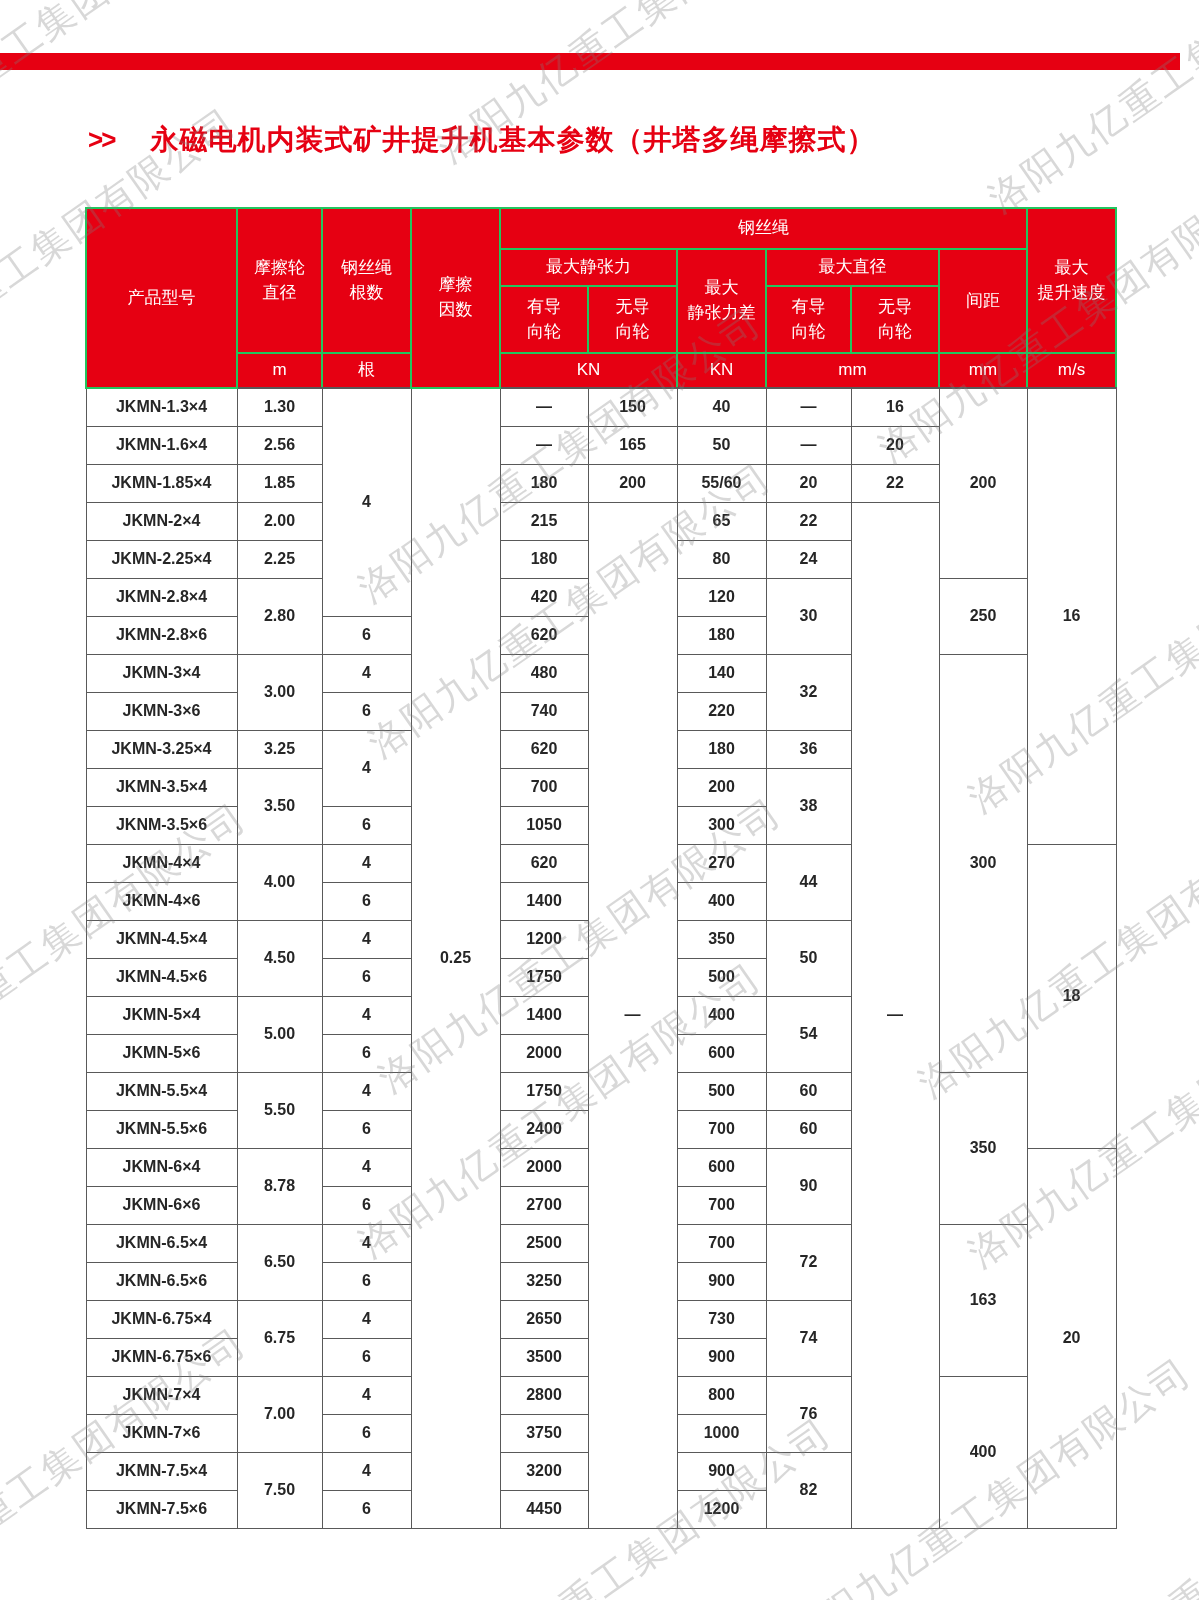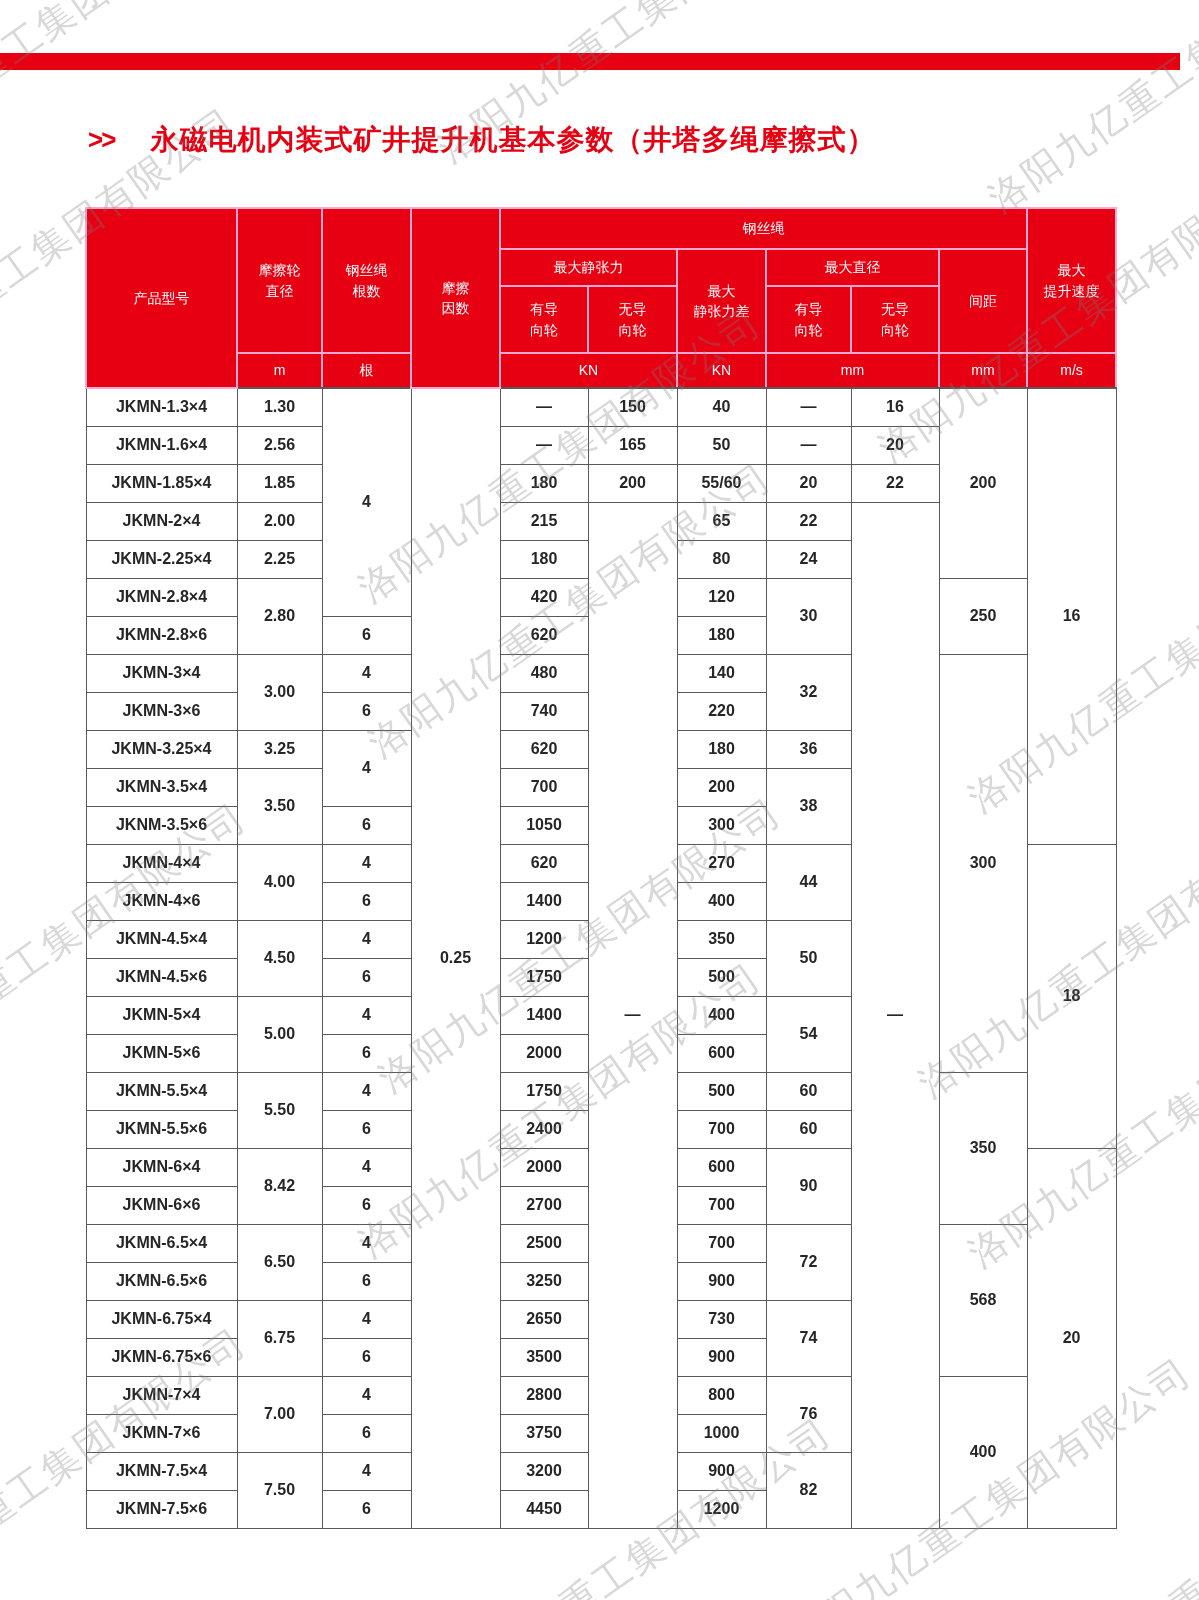--- a/index.html
+++ b/index.html
@@ -21,21 +21,21 @@
 
   table.params{
     position:absolute; left:85px; top:207px; width:1030px;
     border-collapse:collapse; table-layout:fixed;
   }
   table.params th, table.params td{
     text-align:center; vertical-align:middle; padding:0; overflow:hidden;
   }
   thead th{
     background:#e60012; color:#ffffff; font-weight:normal;
-    border:2px solid #f9a8d4; font-size:14px; line-height:1.45;
+    border:2px solid #22c55e; font-size:17px; line-height:1.45;
     white-space:pre-line;
   }
   thead tr:nth-child(1){height:41px;}
   thead tr:nth-child(2){height:37px;}
   thead tr:nth-child(3){height:67px;}
   thead tr:nth-child(4){height:35px;}
   thead tr:nth-child(4) th{ border-bottom:2px solid #595959; }
   tbody td{
     border:1px solid #595959; font-size:16px; color:#262626;
     background:transparent;
@@ -269,41 +269,41 @@
         </tr>
         <tr>
           <td>JKMN-5.5×6</td>
           <td>6</td>
           <td>2400</td>
           <td>700</td>
           <td>60</td>
         </tr>
         <tr>
           <td>JKMN-6×4</td>
-          <td rowspan="2">8.42</td>
+          <td rowspan="2">8.78</td>
           <td>4</td>
           <td>2000</td>
           <td>600</td>
           <td rowspan="2">90</td>
           <td rowspan="10">20</td>
         </tr>
         <tr>
           <td>JKMN-6×6</td>
           <td>6</td>
           <td>2700</td>
           <td>700</td>
         </tr>
         <tr>
           <td>JKMN-6.5×4</td>
           <td rowspan="2">6.50</td>
           <td>4</td>
           <td>2500</td>
           <td>700</td>
           <td rowspan="2">72</td>
-          <td rowspan="4">568</td>
+          <td rowspan="4">163</td>
         </tr>
         <tr>
           <td>JKMN-6.5×6</td>
           <td>6</td>
           <td>3250</td>
           <td>900</td>
         </tr>
         <tr>
           <td>JKMN-6.75×4</td>
           <td rowspan="2">6.75</td>

